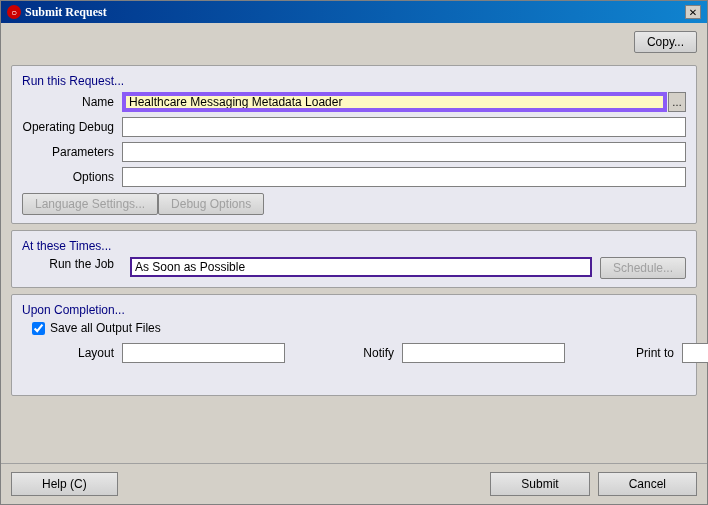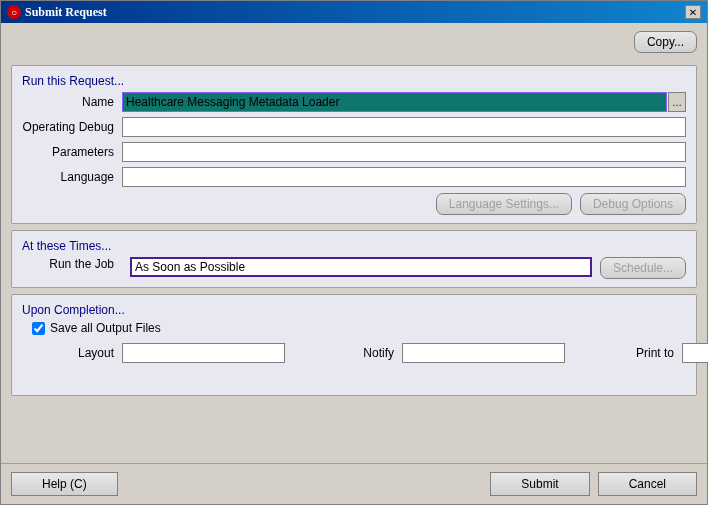--- a/index.html
+++ b/index.html
@@ -104,22 +104,22 @@
       outline: none;
     }
     .name-input-wrapper {
       flex: 1;
       display: flex;
       align-items: center;
     }
     .name-input {
       flex: 1;
       height: 20px;
-      border: 1px solid #8b5cf6;
-      background: #0f766e;
+      border: 4px solid #8b5cf6;
+      background: #fef9c3;
       padding: 1px 3px;
       font-size: 12px;
       outline: none;
     }
     .ellipsis-btn {
       width: 18px;
       height: 20px;
       border: 1px solid #808080;
       background: #d4d0c8;
       font-size: 10px;
@@ -134,31 +134,29 @@
       justify-content: flex-end;
       margin-bottom: 6px;
     }
     .btn {
       height: 22px;
       padding: 0 12px;
       border: 1px solid #808080;
       background: linear-gradient(to bottom, #e8e8e8, #d0d0d0);
       font-size: 12px;
       cursor: pointer;
-      border-radius: 7px;
+      border-radius: 2px;
       color: #000;
     }
     .btn-disabled {
       color: #a0a0a0;
       cursor: default;
     }
     .btn-row {
       display: flex;
-      justify-content: flex-end;
-      gap: 8px;
       margin-top: 6px;
     }
     .checkbox-row {
       display: flex;
       align-items: center;
       gap: 5px;
       margin-bottom: 8px;
       margin-left: 10px;
     }
     .footer {
@@ -247,21 +245,21 @@
         <label class="form-label">Operating Debug</label>
         <input type="text" class="form-input" value="" style="">
       </div>
 
       <div class="form-row">
         <label class="form-label">Parameters</label>
         <input type="text" class="form-input" value="" style="">
       </div>
 
       <div class="form-row">
-        <label class="form-label">Language</label>
+        <label class="form-label">Options</label>
         <input type="text" class="form-input" value="" style="">
       </div>
 
       <div class="btn-row">
         <button class="btn btn-disabled">Language Settings...</button>
         <button class="btn btn-disabled">Debug Options</button>
       </div>
     </div>
 
     <div class="section-box">

